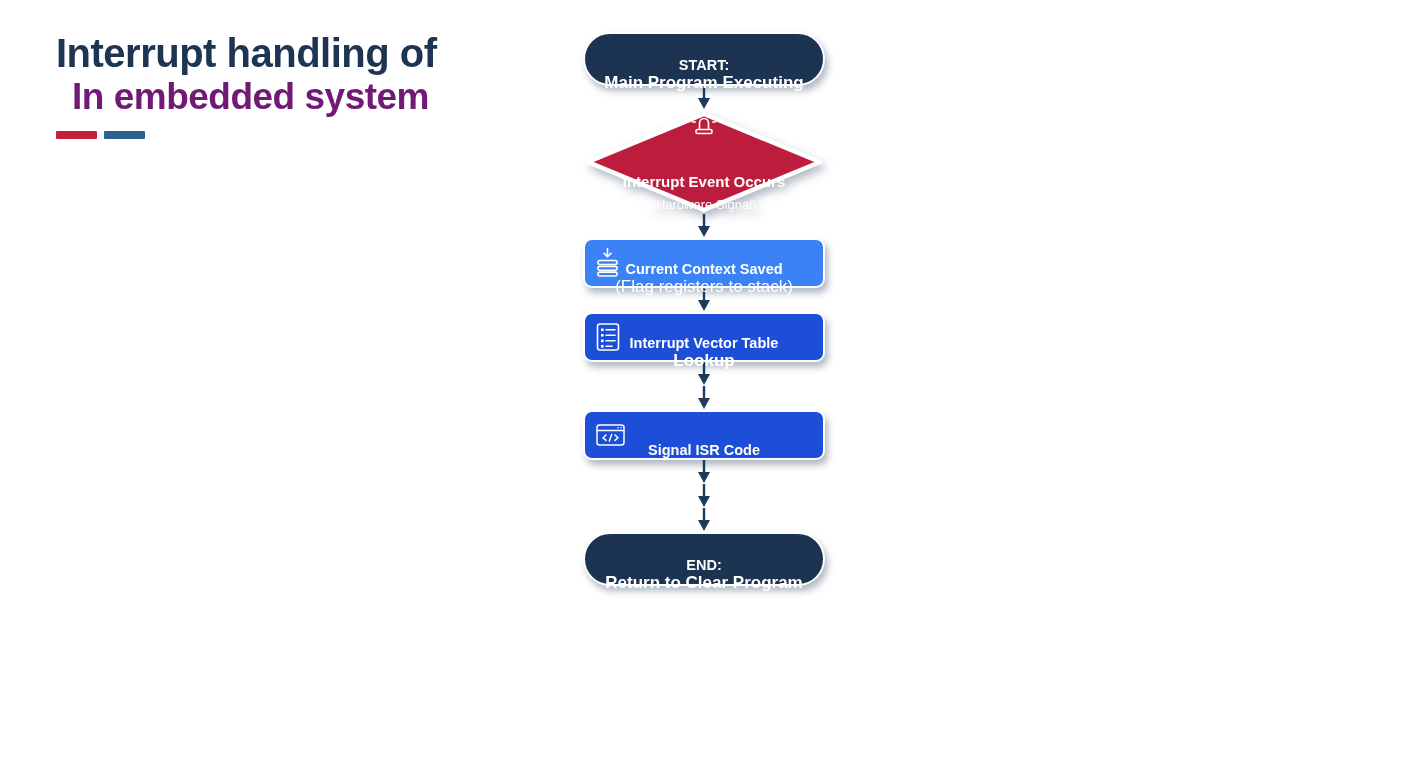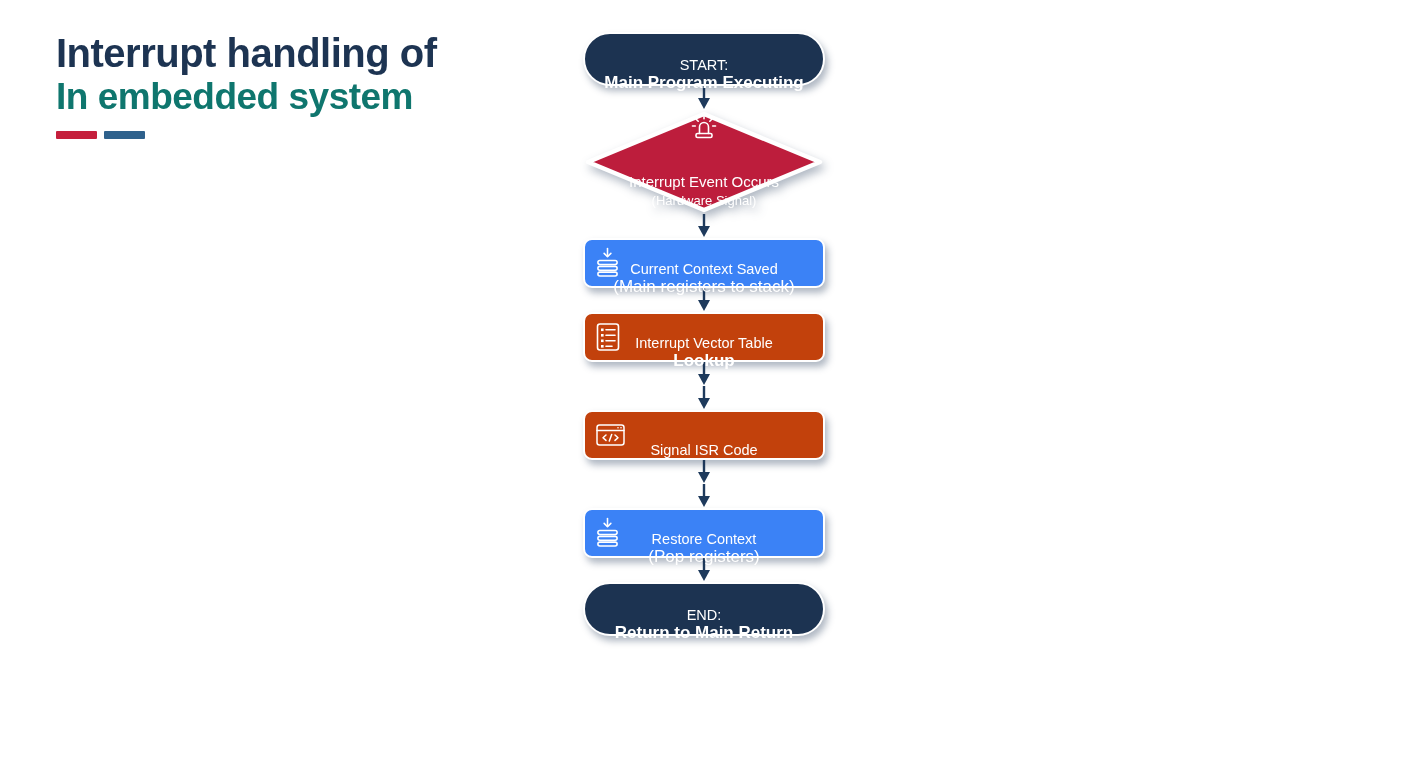--- a/index.html
+++ b/index.html
@@ -3,52 +3,52 @@
 <meta charset="utf-8">
 <style>
   * { margin:0; padding:0; box-sizing:border-box; }
   html,body { width:1408px; height:768px; background:#ffffff; overflow:hidden;
               font-family:"Liberation Sans", sans-serif; }
   .canvas { position:relative; width:1408px; height:768px; background:#ffffff;border-radius:27px; }
 
   
   .header { position:absolute; left:56px; top:30px; }
   .title1 { font-size:40px; font-weight:800; color:#1d3452; letter-spacing:-0.5px; line-height:46px; }
-  .title2 { font-size:37px; font-weight:800; color:#0f766e; letter-spacing:-0.5px; line-height:42px; }
+  .title2 { font-size:37px; font-weight:800; color:#701a75; letter-spacing:-0.5px; line-height:42px;margin-left:16px; }
   .bars { display:flex; gap:7px; margin-top:13px; }
   .bar { width:41px; height:8px; border-radius:1px; }
   .bar-red { background:#c51f3c; }
   .bar-blue { background:#2e618c; }
 
   
   .flow { position:absolute; left:583px; top:32px; width:242px;
           display:flex; flex-direction:column; align-items:center; }
 
   .node { position:relative; width:242px; color:#ffffff; text-align:center;
           display:flex; flex-direction:column; justify-content:center; align-items:center;
           border:2.5px solid #ffffff;
           box-shadow:3px 5px 7px rgba(29,52,82,0.35); }
   .terminal { height:54px; border-radius:28px; }
   .process  { height:50px; border-radius:9px; }
   .bg-navy { background:#1c3351; }
   .bg-blue { background:#3b82f6; }
-  .bg-teal { background:#c2410c; }
-
-  .line1 { display:block; font-size:14.5px; font-weight:400; line-height:18px;margin-top:29px; }
+  .bg-teal { background:#1d4ed8; }
+
+  .line1 { display:block; font-size:14.5px; font-weight:700; line-height:18px;margin-top:29px; }
   .line2 { display:block; font-size:17px; font-weight:400; line-height:18px; }
   .bold2 .line2 { font-weight:700; }
 
   .node-icon { position:absolute; left:10px; top:50%; transform:translateY(-50%);
                display:flex; align-items:center; }
 
   
   .diamond-wrap { position:relative; width:242px; height:104px;
                   filter:drop-shadow(3px 5px 5px rgba(29,52,82,0.35)); }
   .diamond-content { position:absolute; inset:0; display:flex; flex-direction:column;
-                     align-items:center; justify-content:center; color:#fff; text-align:center; }
+                     align-items:center; justify-content:space-between; color:#fff; text-align:center; }
   .diamond-content .line1 { font-size:15px; line-height:19px; }
   .diamond-content .line2 { font-size:13px; line-height:19px; }
   .diamond-icon { margin-bottom:3px; display:flex; }
 
   
   .arrow { height:24px; display:flex; align-items:center; justify-content:center; }
 
   svg { display:block; }
 </style>
 </head>
@@ -111,21 +111,21 @@
       <span class="node-icon">
         <svg width="25" height="33" viewBox="0 0 26 34" fill="none" stroke="#ffffff" stroke-width="1.6" stroke-linecap="round" stroke-linejoin="round">
           <path d="M13 2 V10"></path>
             <path d="M9.5 7 L13 10.5 L16.5 7"></path>
           <rect x="3" y="14.5" width="20" height="4" rx="2"></rect>
           <rect x="3" y="20.5" width="20" height="4" rx="2"></rect>
           <rect x="3" y="26.5" width="20" height="4" rx="2"></rect>
         </svg>
       </span>
       <span class="line1">Current Context Saved</span>
-      <span class="line2">(Main registers to stack)</span>
+      <span class="line2">(Flag registers to stack)</span>
     </div>
 
     <div class="arrow">
       <svg width="16" height="24" viewBox="0 0 16 24">
           <rect x="6.8" y="0" width="2.4" height="13" fill="#1e3a5c"></rect>
           <polygon points="2,12 14,12 8,23" fill="#1e3a5c"></polygon>
         </svg>
     </div>
 
     <div class="node process bg-teal bold2">
@@ -184,40 +184,27 @@
     </div>
 
 
     <div class="arrow">
       <svg width="16" height="24" viewBox="0 0 16 24">
           <rect x="6.8" y="0" width="2.4" height="13" fill="#1e3a5c"></rect>
           <polygon points="2,12 14,12 8,23" fill="#1e3a5c"></polygon>
         </svg>
     </div>
 
-    <div class="node process bg-blue">
-      <span class="node-icon">
-        <svg width="25" height="33" viewBox="0 0 26 34" fill="none" stroke="#ffffff" stroke-width="1.6" stroke-linecap="round" stroke-linejoin="round">
-          <path d="M13 2 V10"></path>
-            <path d="M9.5 7 L13 10.5 L16.5 7"></path>
-          <rect x="3" y="14.5" width="20" height="4" rx="2"></rect>
-          <rect x="3" y="20.5" width="20" height="4" rx="2"></rect>
-          <rect x="3" y="26.5" width="20" height="4" rx="2"></rect>
-        </svg>
-      </span>
-      <span class="line1">Restore Context</span>
-      <span class="line2">(Pop registers)</span>
-    </div>
 
     <div class="arrow">
       <svg width="16" height="24" viewBox="0 0 16 24">
           <rect x="6.8" y="0" width="2.4" height="13" fill="#1e3a5c"></rect>
           <polygon points="2,12 14,12 8,23" fill="#1e3a5c"></polygon>
         </svg>
     </div>
 
     <div class="node terminal bg-navy">
       <span class="line1">END:</span>
-      <span class="line2" style="font-weight:700">Return to Main Return</span>
+      <span class="line2" style="font-weight:700">Return to Clear Program</span>
     </div>
 
   </div>
 </div>
 
 </body></html>

